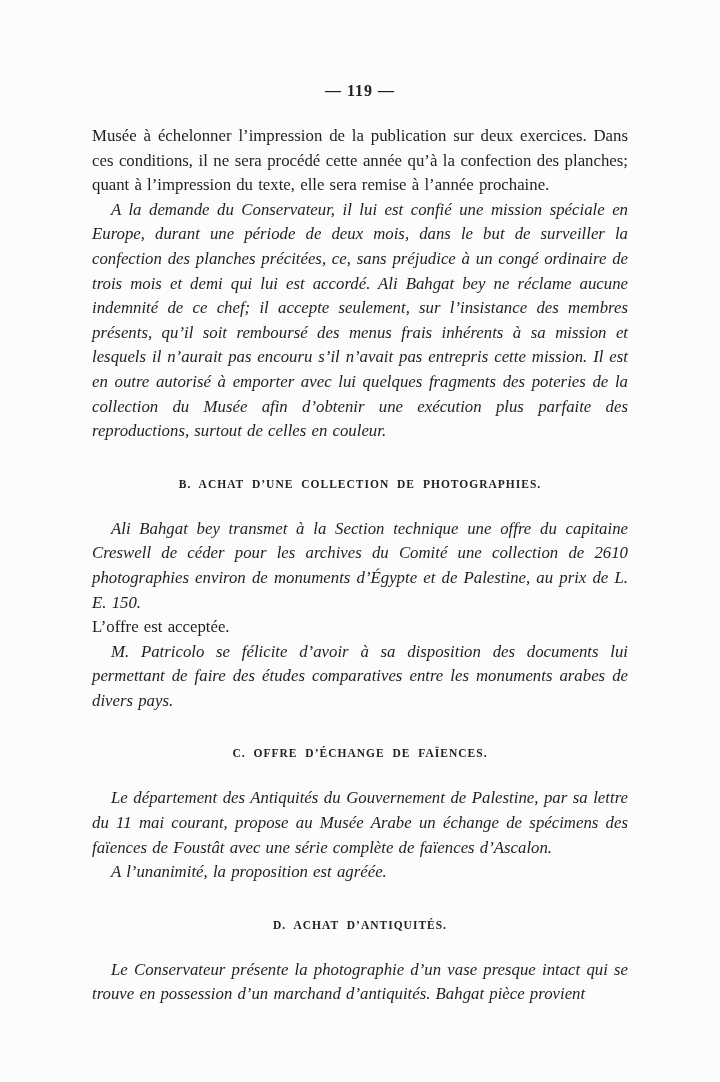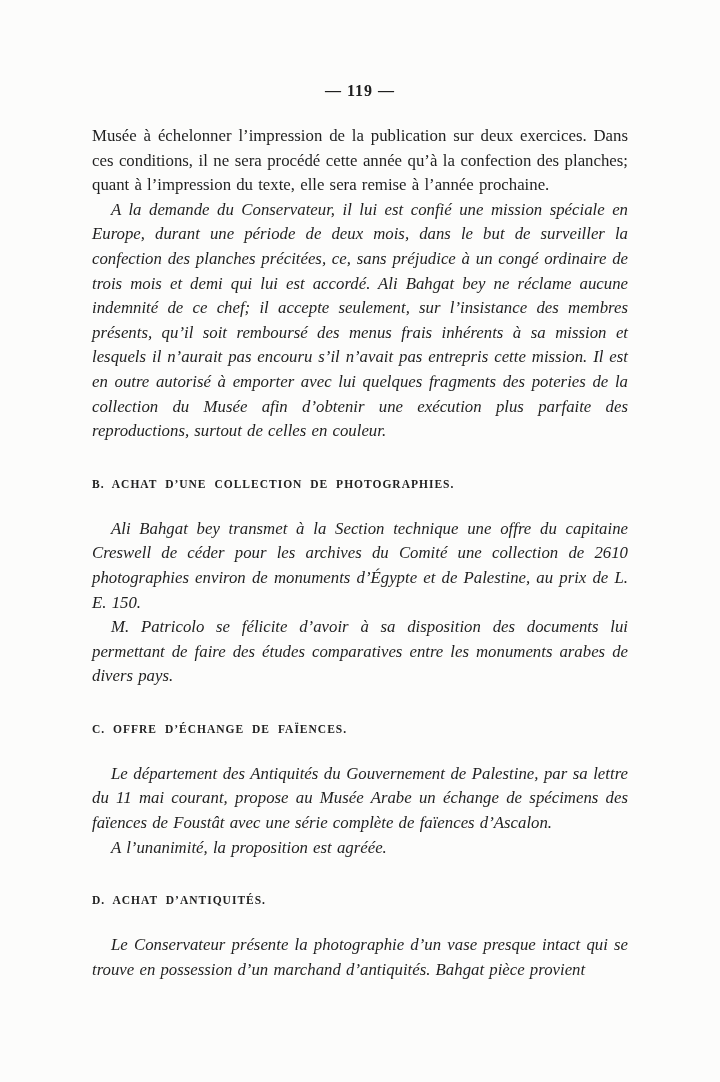--- a/index.html
+++ b/index.html
@@ -38,20 +38,21 @@
     line-height: 24.6px;
     word-spacing: 1px;
     hyphens: auto;
   }
   p.indent {
     text-indent: 19px;
     font-style: italic;
   }
   h2.section-heading {
     margin: 34px 0 27px 0;
+    text-align: center;
     font-size: 11.5px;
     font-weight: bold;
     letter-spacing: 1px;
     word-spacing: 4px;
     color: #222;
   }
 </style>
 </head>
 <body>
 
@@ -61,20 +62,21 @@
   <main class="text-block">
 
     <p>Musée à échelonner l’impression de la publication sur deux exercices. Dans ces conditions, il ne sera procédé cette année qu’à la confection des planches; quant à l’impression du texte, elle sera remise à l’année prochaine.</p>
 
     <p class="indent">A la demande du Conservateur, il lui est confié une mission spéciale en Europe, durant une période de deux mois, dans le but de surveiller la confection des planches précitées, ce, sans préjudice à un congé ordinaire de trois mois et demi qui lui est accordé. Ali Bahgat bey ne réclame aucune indemnité de ce chef; il accepte seulement, sur l’insistance des membres présents, qu’il soit remboursé des menus frais inhérents à sa mission et lesquels il n’aurait pas encouru s’il n’avait pas entrepris cette mission. Il est en outre autorisé à emporter avec lui quelques fragments des poteries de la collection du Musée afin d’obtenir une exécution plus parfaite des reproductions, surtout de celles en couleur.</p>
 
     <h2 class="section-heading">B. ACHAT D’UNE COLLECTION DE PHOTOGRAPHIES.</h2>
 
     <p class="indent">Ali Bahgat bey transmet à la Section technique une offre du capitaine Creswell de céder pour les archives du Comité une collection de 2610 photographies environ de monuments d’Égypte et de Palestine, au prix de L. E. 150.</p>
 
+    <p>L’offre est acceptée.</p>
 
     <p class="indent">M. Patricolo se félicite d’avoir à sa disposition des documents lui permettant de faire des études comparatives entre les monuments arabes de divers pays.</p>
 
     <h2 class="section-heading">C. OFFRE D’ÉCHANGE DE FAÏENCES.</h2>
 
     <p class="indent">Le département des Antiquités du Gouvernement de Palestine, par sa lettre du 11 mai courant, propose au Musée Arabe un échange de spécimens des faïences de Foustât avec une série complète de faïences d’Ascalon.</p>
 
     <p class="indent">A l’unanimité, la proposition est agréée.</p>
 
     <h2 class="section-heading">D. ACHAT D’ANTIQUITÉS.</h2>

